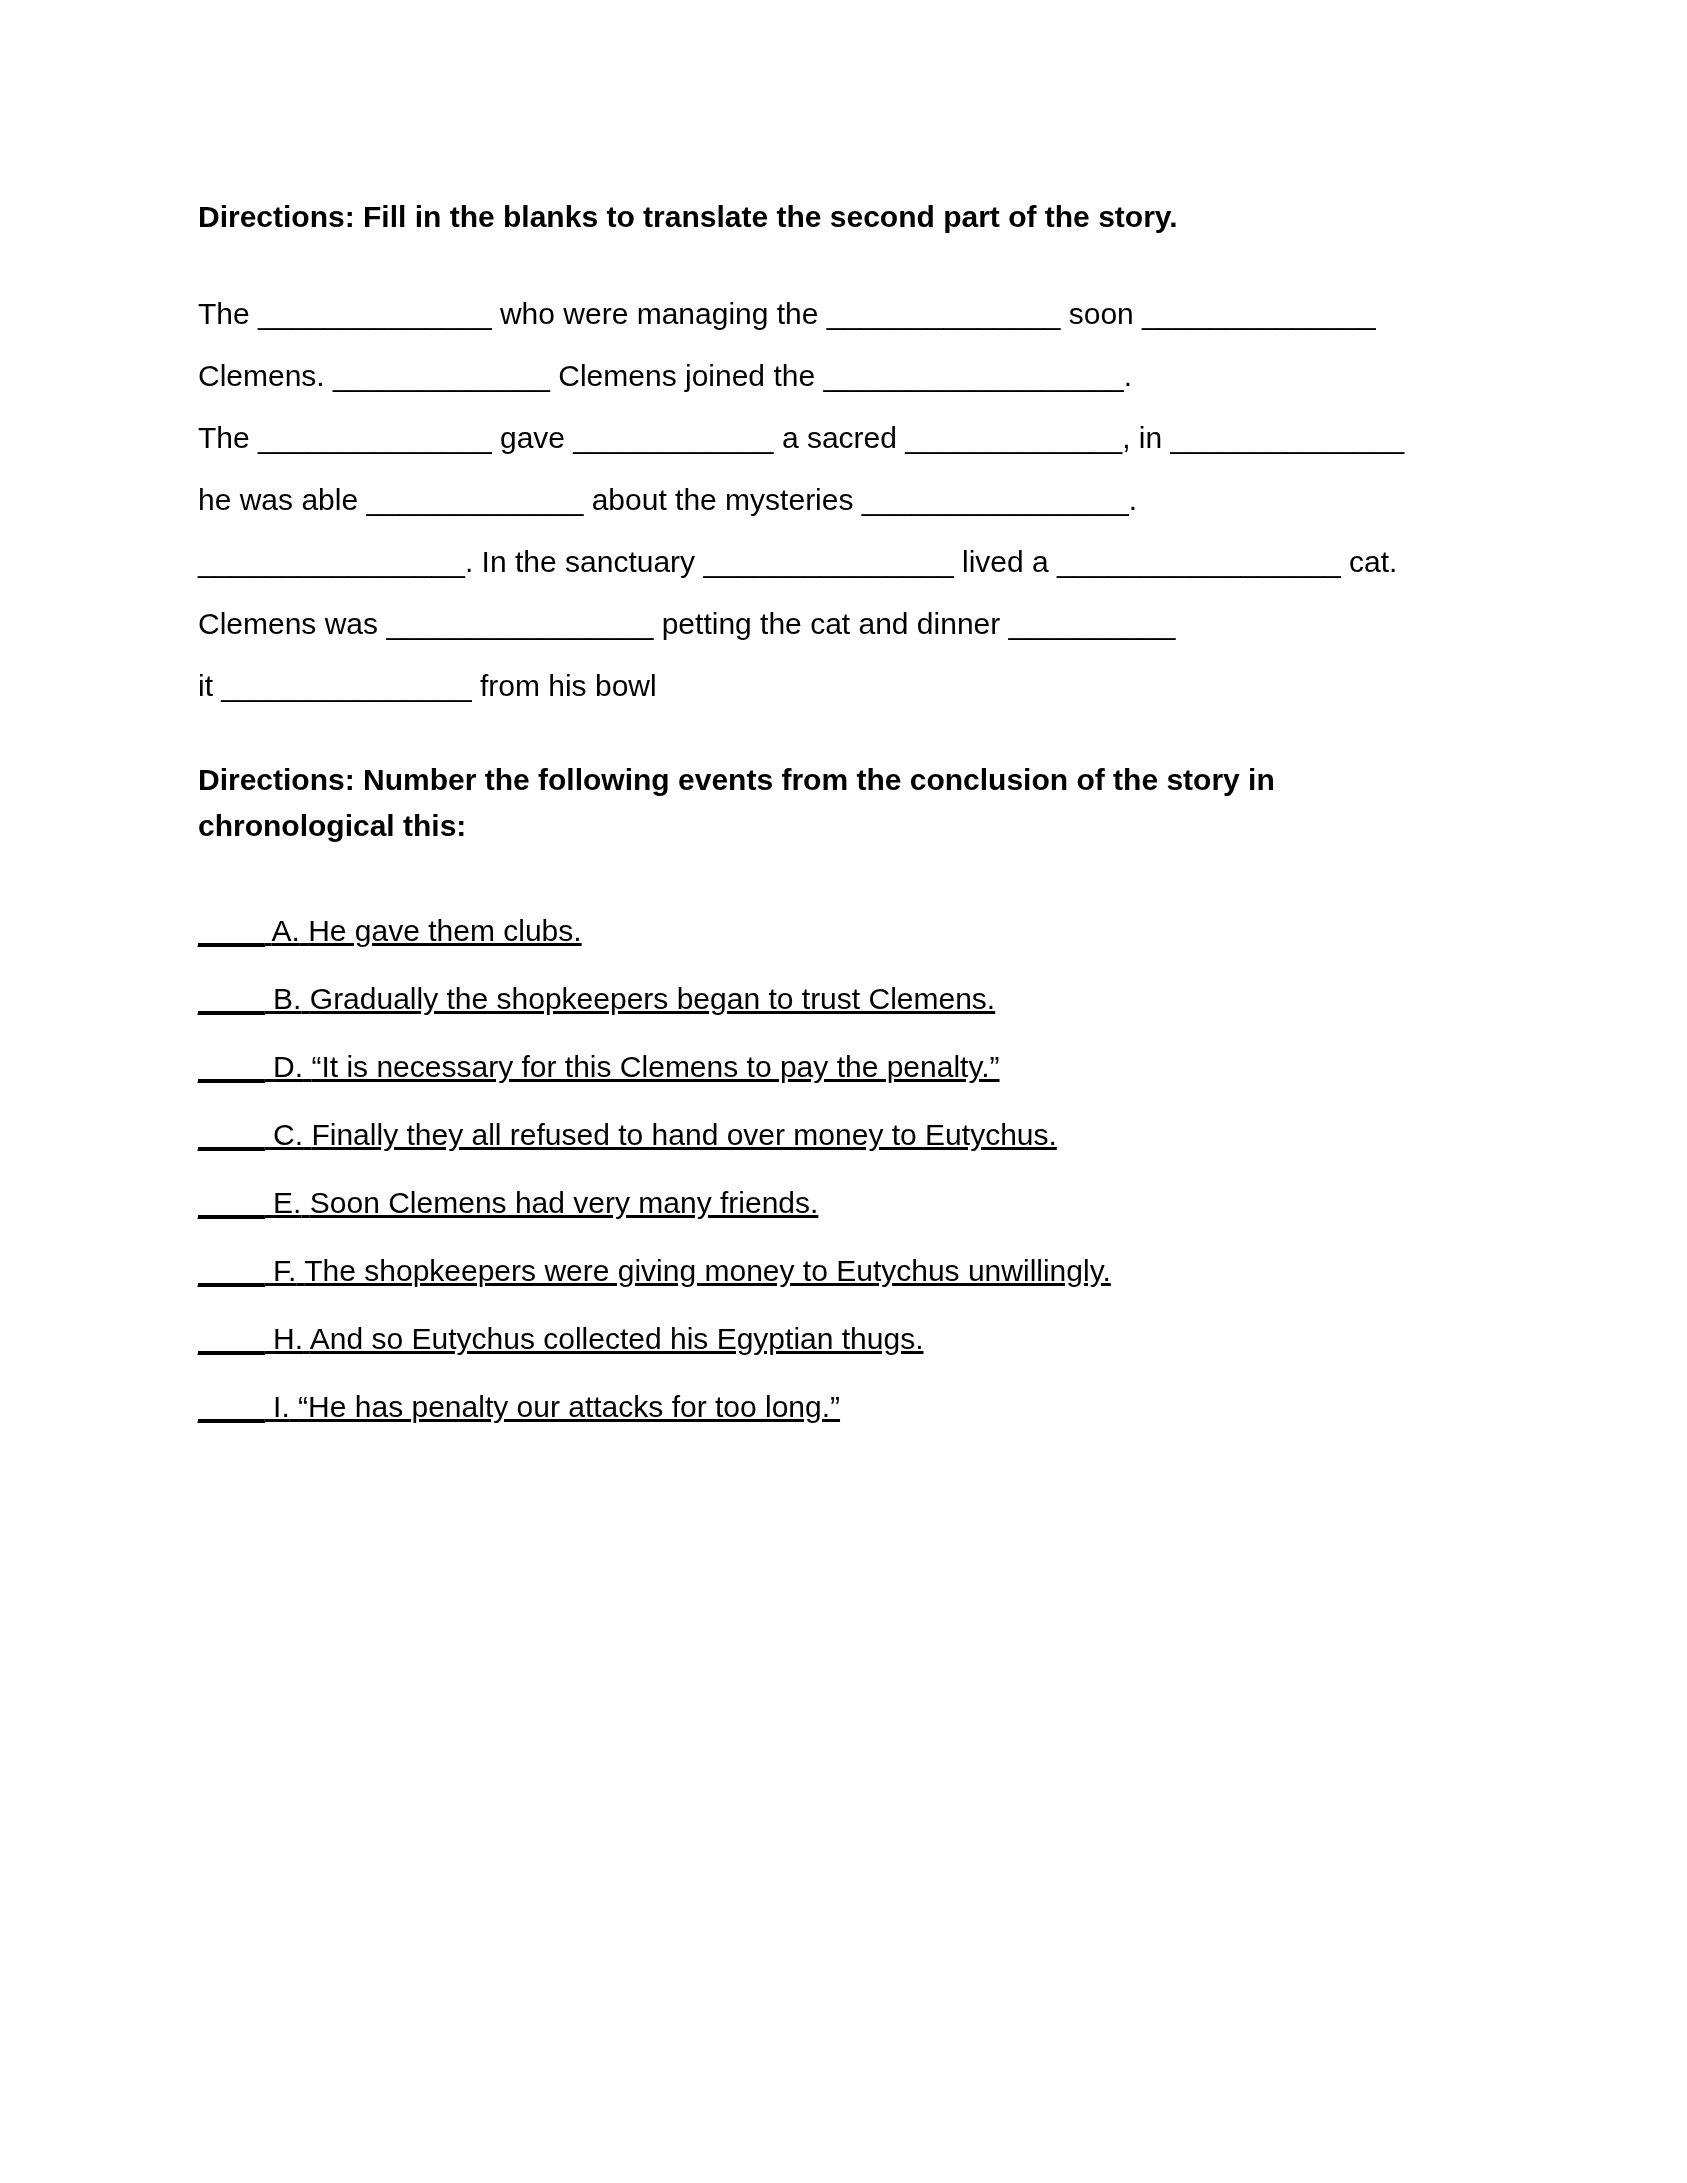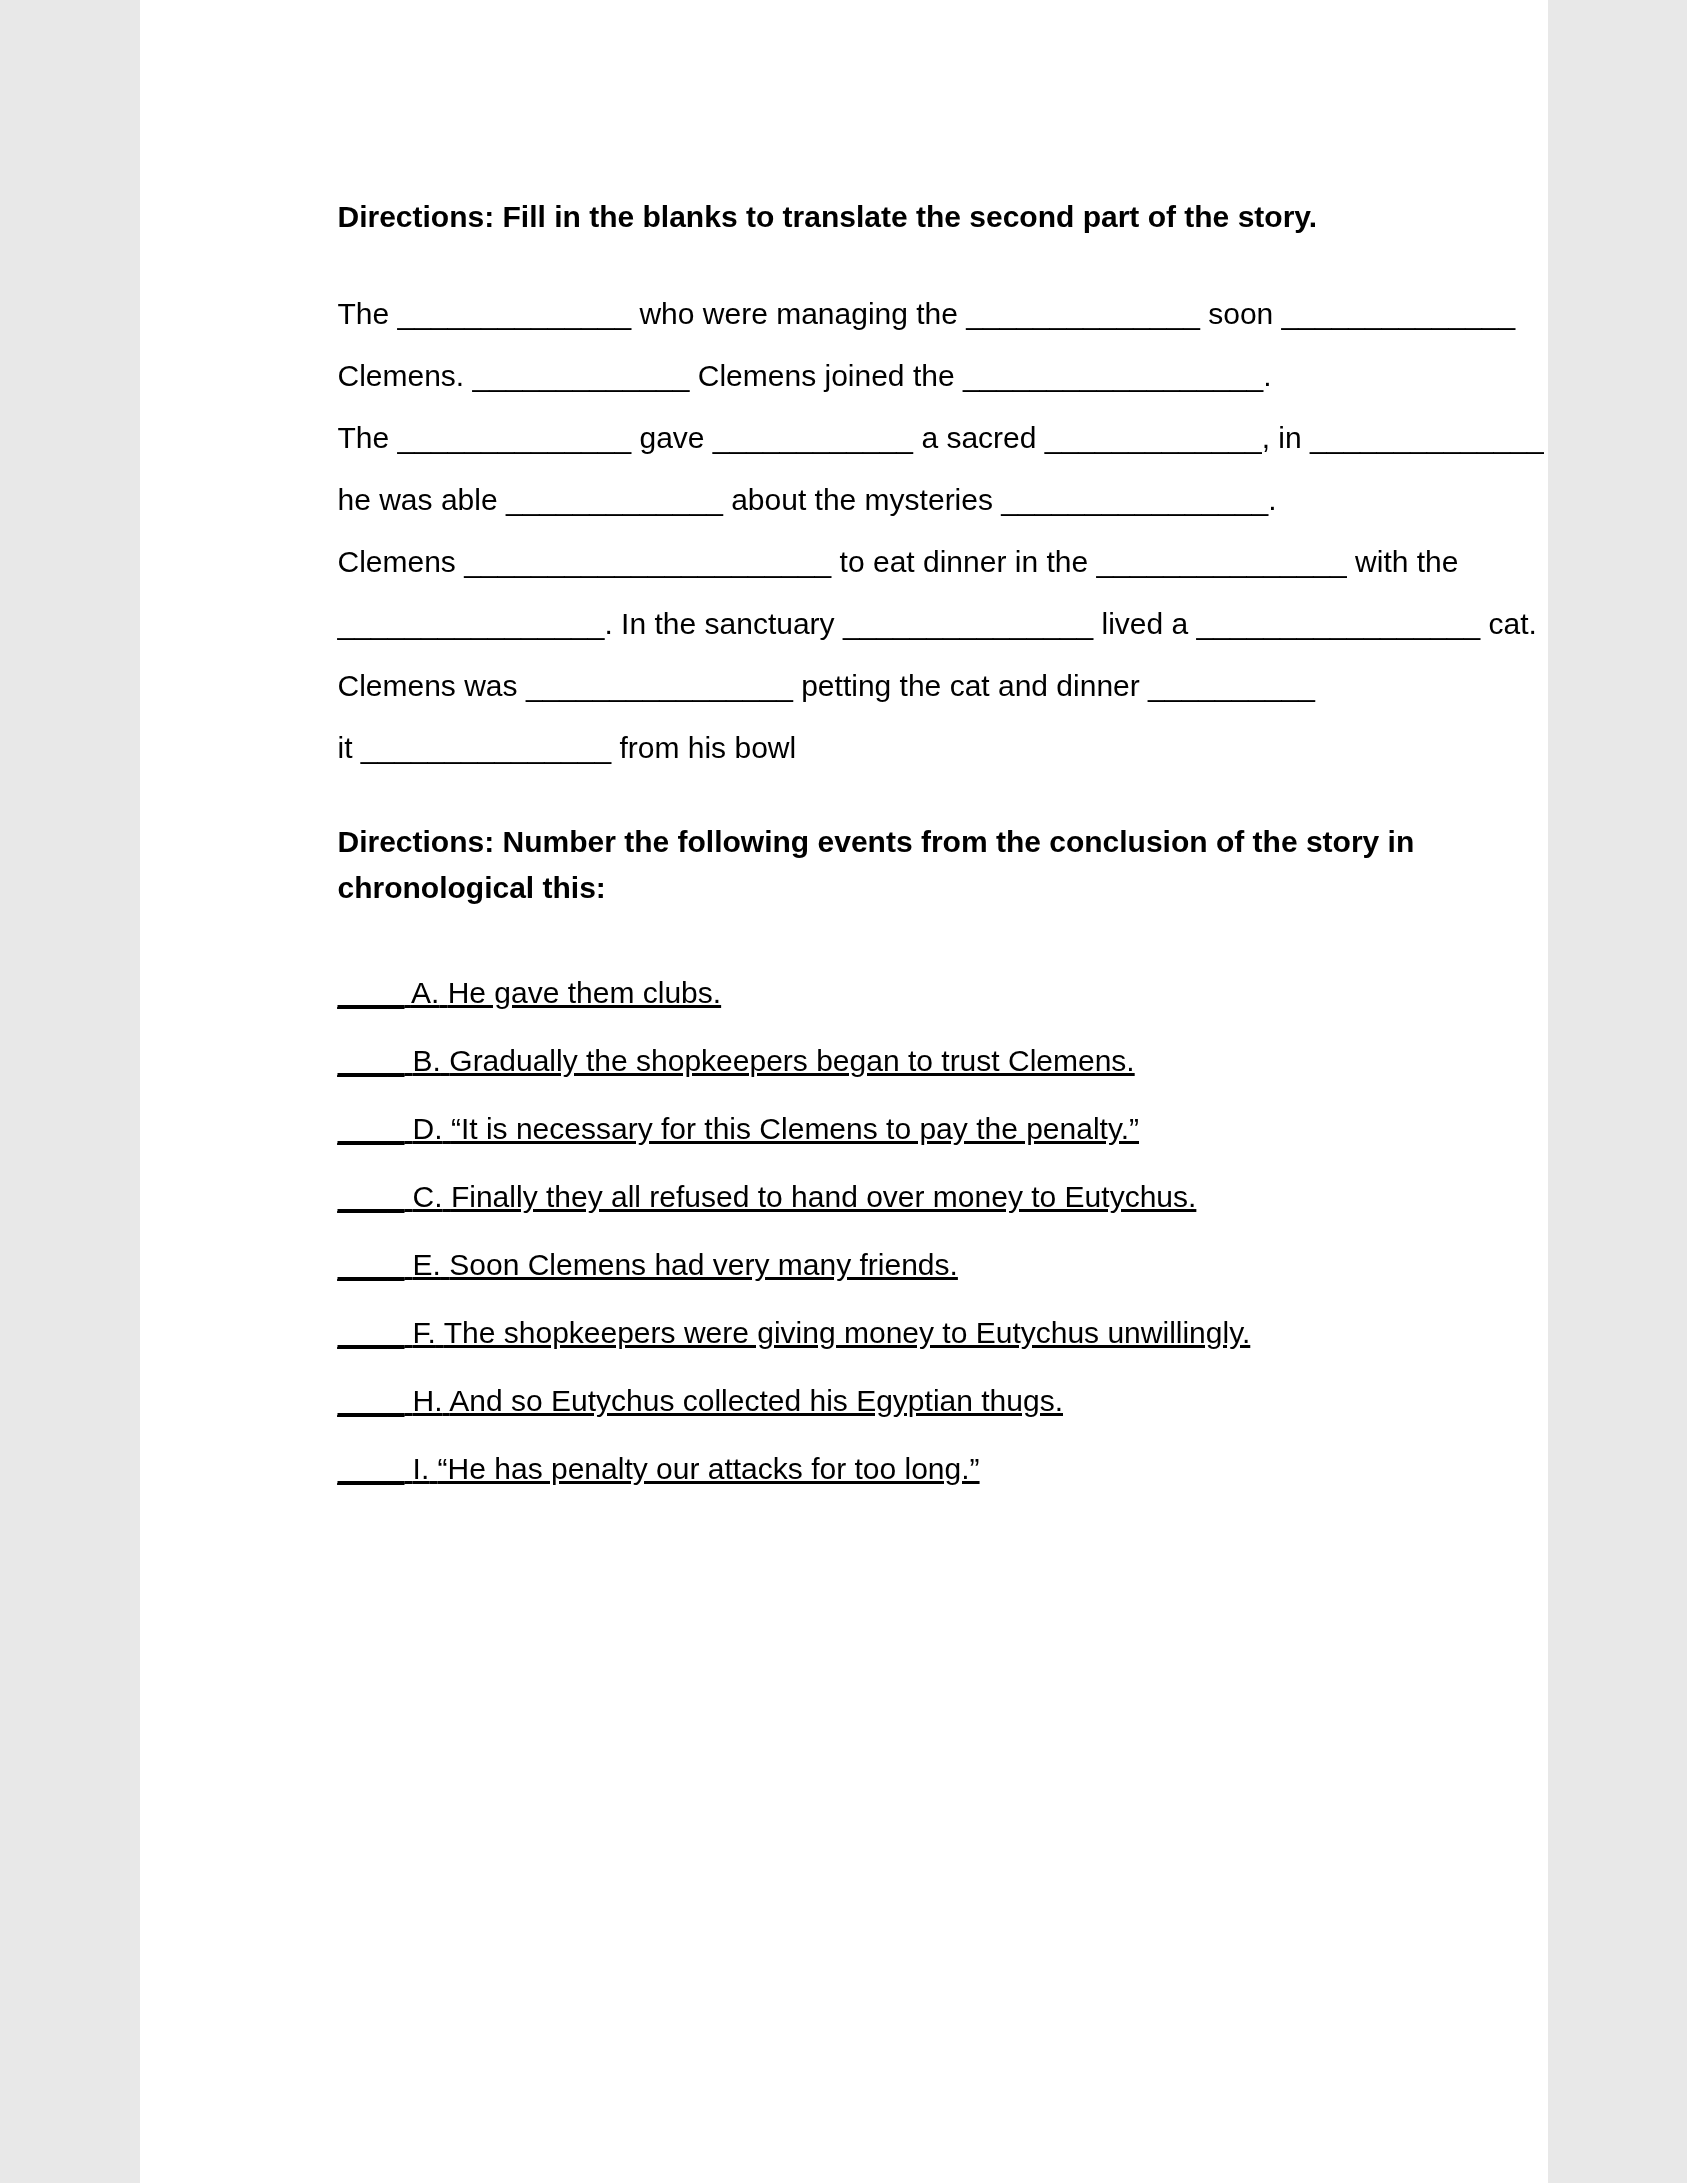--- a/index.html
+++ b/index.html
@@ -1,19 +1,19 @@
 <!DOCTYPE html>
 <html style="font-size:10.6px"><head>
 <meta charset="utf-8">
 <style>
   * { margin: 0; padding: 0; box-sizing: border-box; }
   html, body { background: #e8e8e8; }
   .page {
     position: relative;
-    width: 1408px;
+    width: 1687px;
     height: 2183px;
     margin: 0 auto;
     background: #ffffff;
     color: #000000;
     font-family: "Liberation Sans", "DejaVu Sans", sans-serif;
     font-size: 30px;
     padding: 198px 192px 0 198px;
     overflow: hidden;
   }
   .directions {
@@ -49,21 +49,20 @@
 
 <div class="page">
 
   <div class="directions">Directions: Fill in the blanks to translate the second part of the story.</div>
 
   <div class="fill-para">
     <div class="fill-line">The ______________ who were managing the ______________ soon ______________</div>
     <div class="fill-line">Clemens. _____________ Clemens joined the __________________.</div>
     <div class="fill-line">The ______________ gave ____________ a sacred _____________, in ______________</div>
     <div class="fill-line">he was able _____________ about the mysteries ________________.</div>
-    <div class="fill-line">Clemens ______________________ to eat dinner in the _______________ with the</div>
     <div class="fill-line">________________. In the sanctuary _______________ lived a _________________ cat.</div>
     <div class="fill-line">Clemens was ________________ petting the cat and dinner __________</div>
     <div class="fill-line">it _______________ from his bowl</div>
   </div>
 
   <div class="directions directions-2">
     <div class="dir-line">Directions: Number the following events from the conclusion of the story in</div>
     <div class="dir-line">chronological this:</div>
   </div>
 

